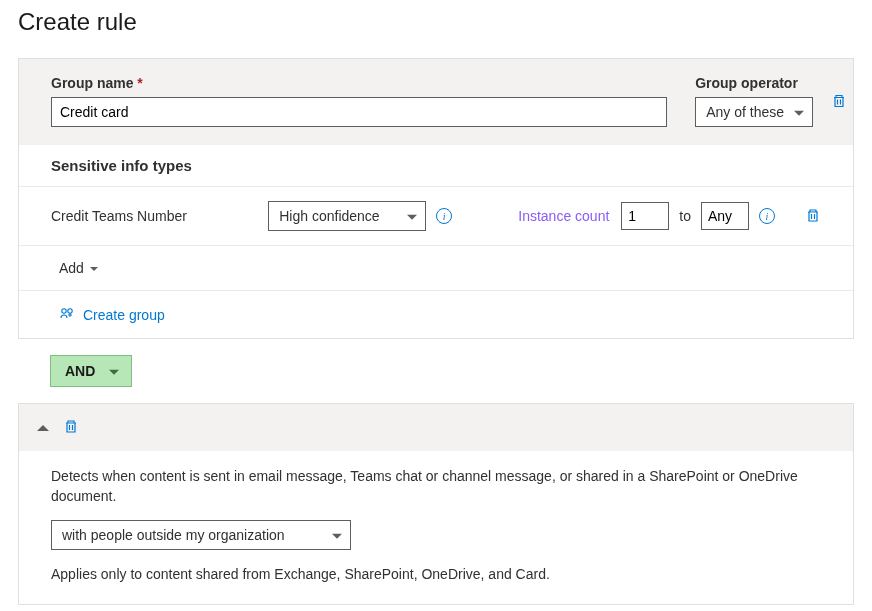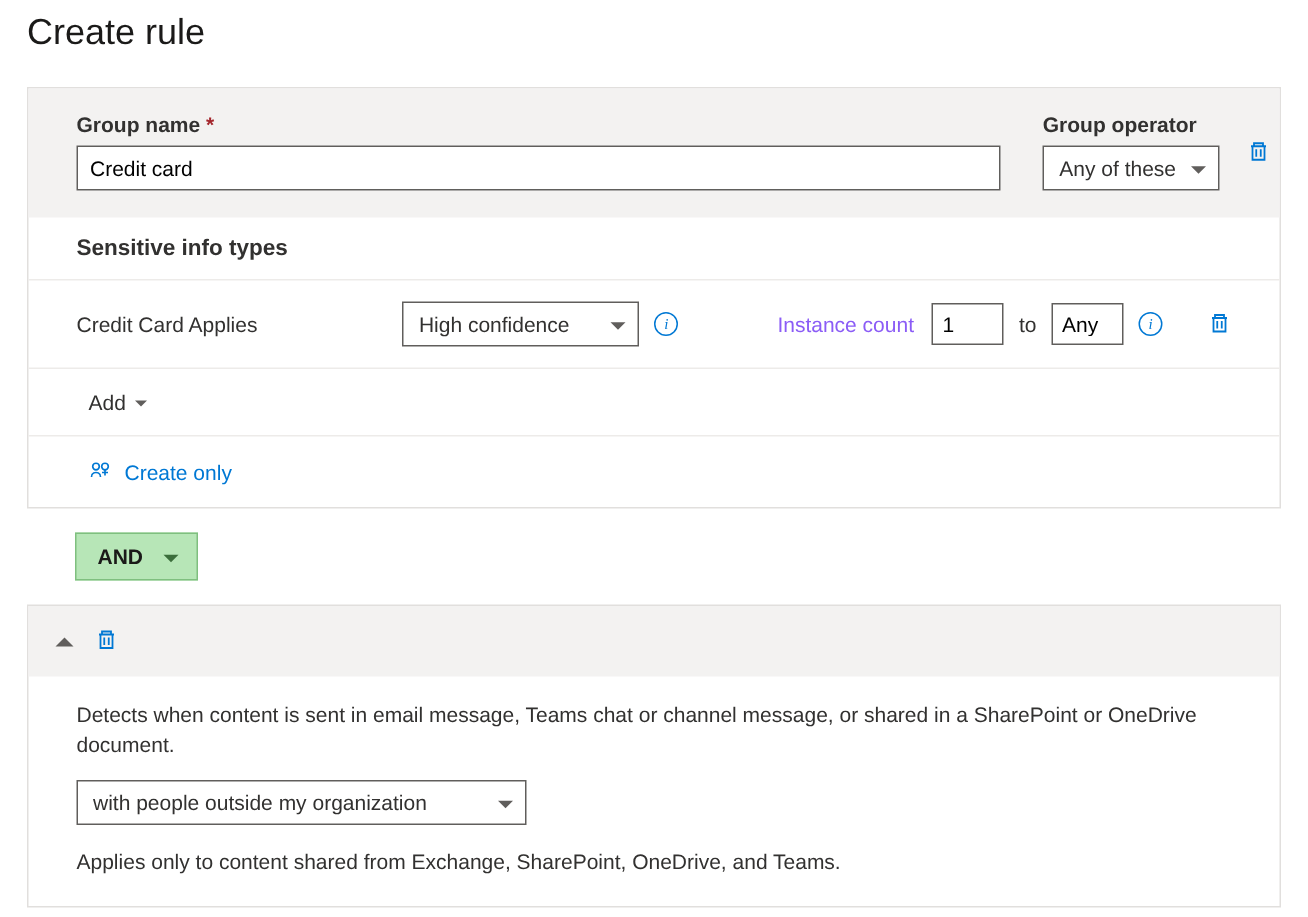--- a/index.html
+++ b/index.html
@@ -218,21 +218,21 @@
     <div class="trash-header">
       <svg width="16" height="16" viewBox="0 0 16 16">
         <path d="M3 5 L13 5 M5 5 L5 3 L11 3 L11 5 M4 5 L4 14 L12 14 L12 5 M6.5 7 L6.5 12 M9.5 7 L9.5 12" stroke="#0078d4" stroke-width="1.2" fill="none"></path>
       </svg>
     </div>
   </div>
 
   <div class="section-heading">Sensitive info types</div>
 
   <div class="sit-row">
-    <div class="sit-name">Credit Card Applies</div>
+    <div class="sit-name">Credit Teams Number</div>
     <div class="select-like confidence">
       <span>High confidence</span>
     </div>
     <span class="info-icon">i</span>
     <div class="spacer-mid"></div>
     <span class="instance-label">Instance count</span>
     <input class="instance-input" type="text" value="1" style="">
     <span class="to-text">to</span>
     <input class="instance-input" type="text" value="Any" style="">
     <span class="info-icon">i</span>
@@ -254,21 +254,21 @@
   <div class="create-group-row">
     <span class="link-btn">
       <span>
         <svg width="16" height="16" viewBox="0 0 16 16">
           <circle cx="5" cy="6" r="2.2" stroke="#0078d4" stroke-width="1.1" fill="none"></circle>
           <circle cx="11" cy="6" r="2.2" stroke="#0078d4" stroke-width="1.1" fill="none"></circle>
           <path d="M2 13 C2 10 5 10 5 10 C5 10 8 10 8 13" stroke="#0078d4" stroke-width="1.1" fill="none"></path>
           <path d="M11 8 L11 12 M9 10 L13 10" stroke="#0078d4" stroke-width="1.1"></path>
         </svg>
       </span>
-      <span>Create only</span>
+      <span>Create group</span>
     </span>
   </div>
 </div>
 
 <div class="and-badge-wrap">
   <span class="and-badge">
     <span>AND</span>
   </span>
 </div>
 
@@ -279,15 +279,15 @@
       <svg width="16" height="16" viewBox="0 0 16 16">
         <path d="M3 5 L13 5 M5 5 L5 3 L11 3 L11 5 M4 5 L4 14 L12 14 L12 5 M6.5 7 L6.5 12 M9.5 7 L9.5 12" stroke="#0078d4" stroke-width="1.2" fill="none"></path>
       </svg>
     </span>
   </div>
   <div class="card2-body">
     <div class="desc">Detects when content is sent in email message, Teams chat or channel message, or shared in a SharePoint or OneDrive document.</div>
     <div class="select-like scope-select">
       <span>with people outside my organization</span>
     </div>
-    <div class="applies">Applies only to content shared from Exchange, SharePoint, OneDrive, and Teams.</div>
+    <div class="applies">Applies only to content shared from Exchange, SharePoint, OneDrive, and Card.</div>
   </div>
 </div>
 
 </body></html>

